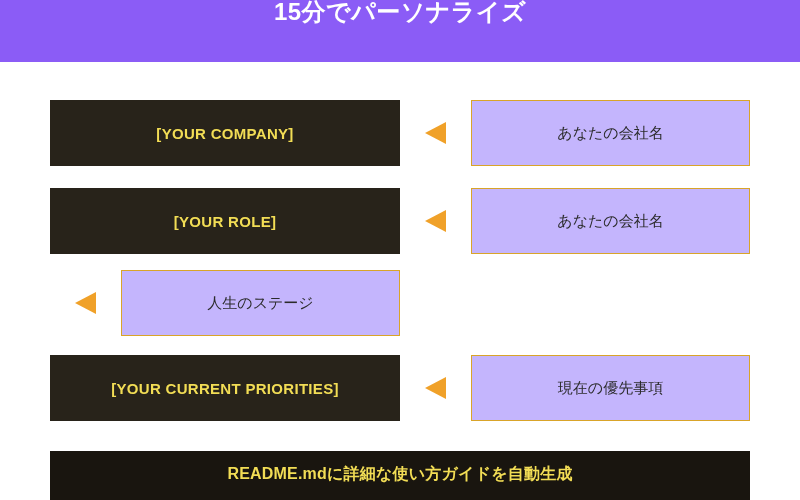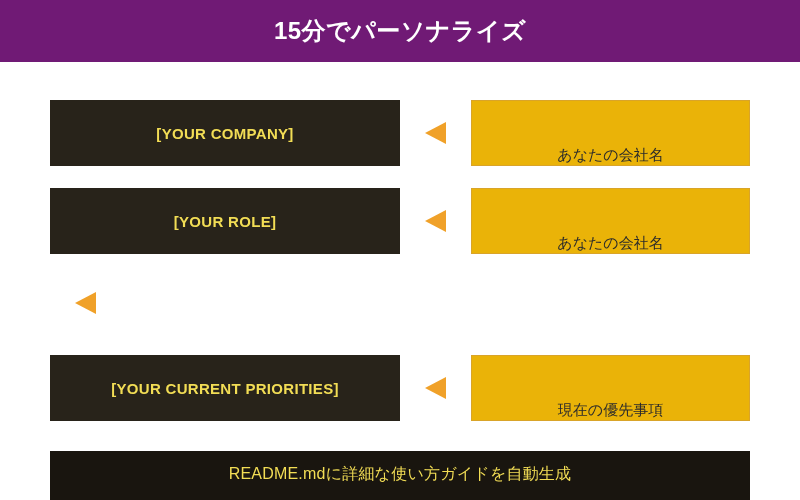--- a/index.html
+++ b/index.html
@@ -16,23 +16,22 @@
     position: relative;
   }
 
   
   .header-banner {
     position: absolute;
     left: 0;
     top: 0;
     width: 800px;
     height: 62px;
-    background: #701a75;
+    background: #8b5cf6;
     display: flex;
-    align-items: center;
     justify-content: center;
   }
   .header-title {
     color: #ffffff;
     font-size: 24px;
     font-weight: bold;
     letter-spacing: 0.5px;
     line-height: 1;
     white-space: nowrap;
   }
@@ -86,25 +85,25 @@
     width: 0;
     height: 0;
     border-top: 11px solid transparent;
     border-bottom: 11px solid transparent;
     border-right: 21px solid #f0a129;
   }
 
   .value-box {
     width: 279px;
     height: 66px;
-    background: #eab308;
+    background: #c4b5fd;
     border: 1px solid #d9a429;
     box-sizing: border-box;
     display: flex;
-    align-items: flex-end;
+    align-items: center;
     justify-content: center;
   }
   .value-label {
     color: #2b2b2b;
     font-size: 15px;
     font-weight: normal;
     white-space: nowrap;
   }
 
   
@@ -117,21 +116,21 @@
     background: #19150f;
     display: flex;
     align-items: flex-start;
     justify-content: center;
     box-sizing: border-box;
     padding-top: 13px;
   }
   .footer-label {
     color: #f2dd55;
     font-size: 16px;
-    font-weight: normal;
+    font-weight: bold;
     letter-spacing: 0.2px;
     white-space: nowrap;
   }
 </style>
 </head>
 <body>
 
 <div class="header-banner">
   <div class="header-title">15分でパーソナライズ</div>
 </div>
@@ -159,20 +158,23 @@
     </div>
     <div class="value-box">
       <span class="value-label">あなたの会社名</span>
     </div>
   </div>
 
   <div class="map-row row-2">
     <div class="arrow-cell">
       <span class="arrow-left-icon"></span>
     </div>
+    <div class="value-box">
+      <span class="value-label">人生のステージ</span>
+    </div>
   </div>
 
   <div class="map-row row-3">
     <div class="placeholder-box">
       <span class="placeholder-label">[YOUR CURRENT PRIORITIES]</span>
     </div>
     <div class="arrow-cell">
       <span class="arrow-left-icon"></span>
     </div>
     <div class="value-box">

